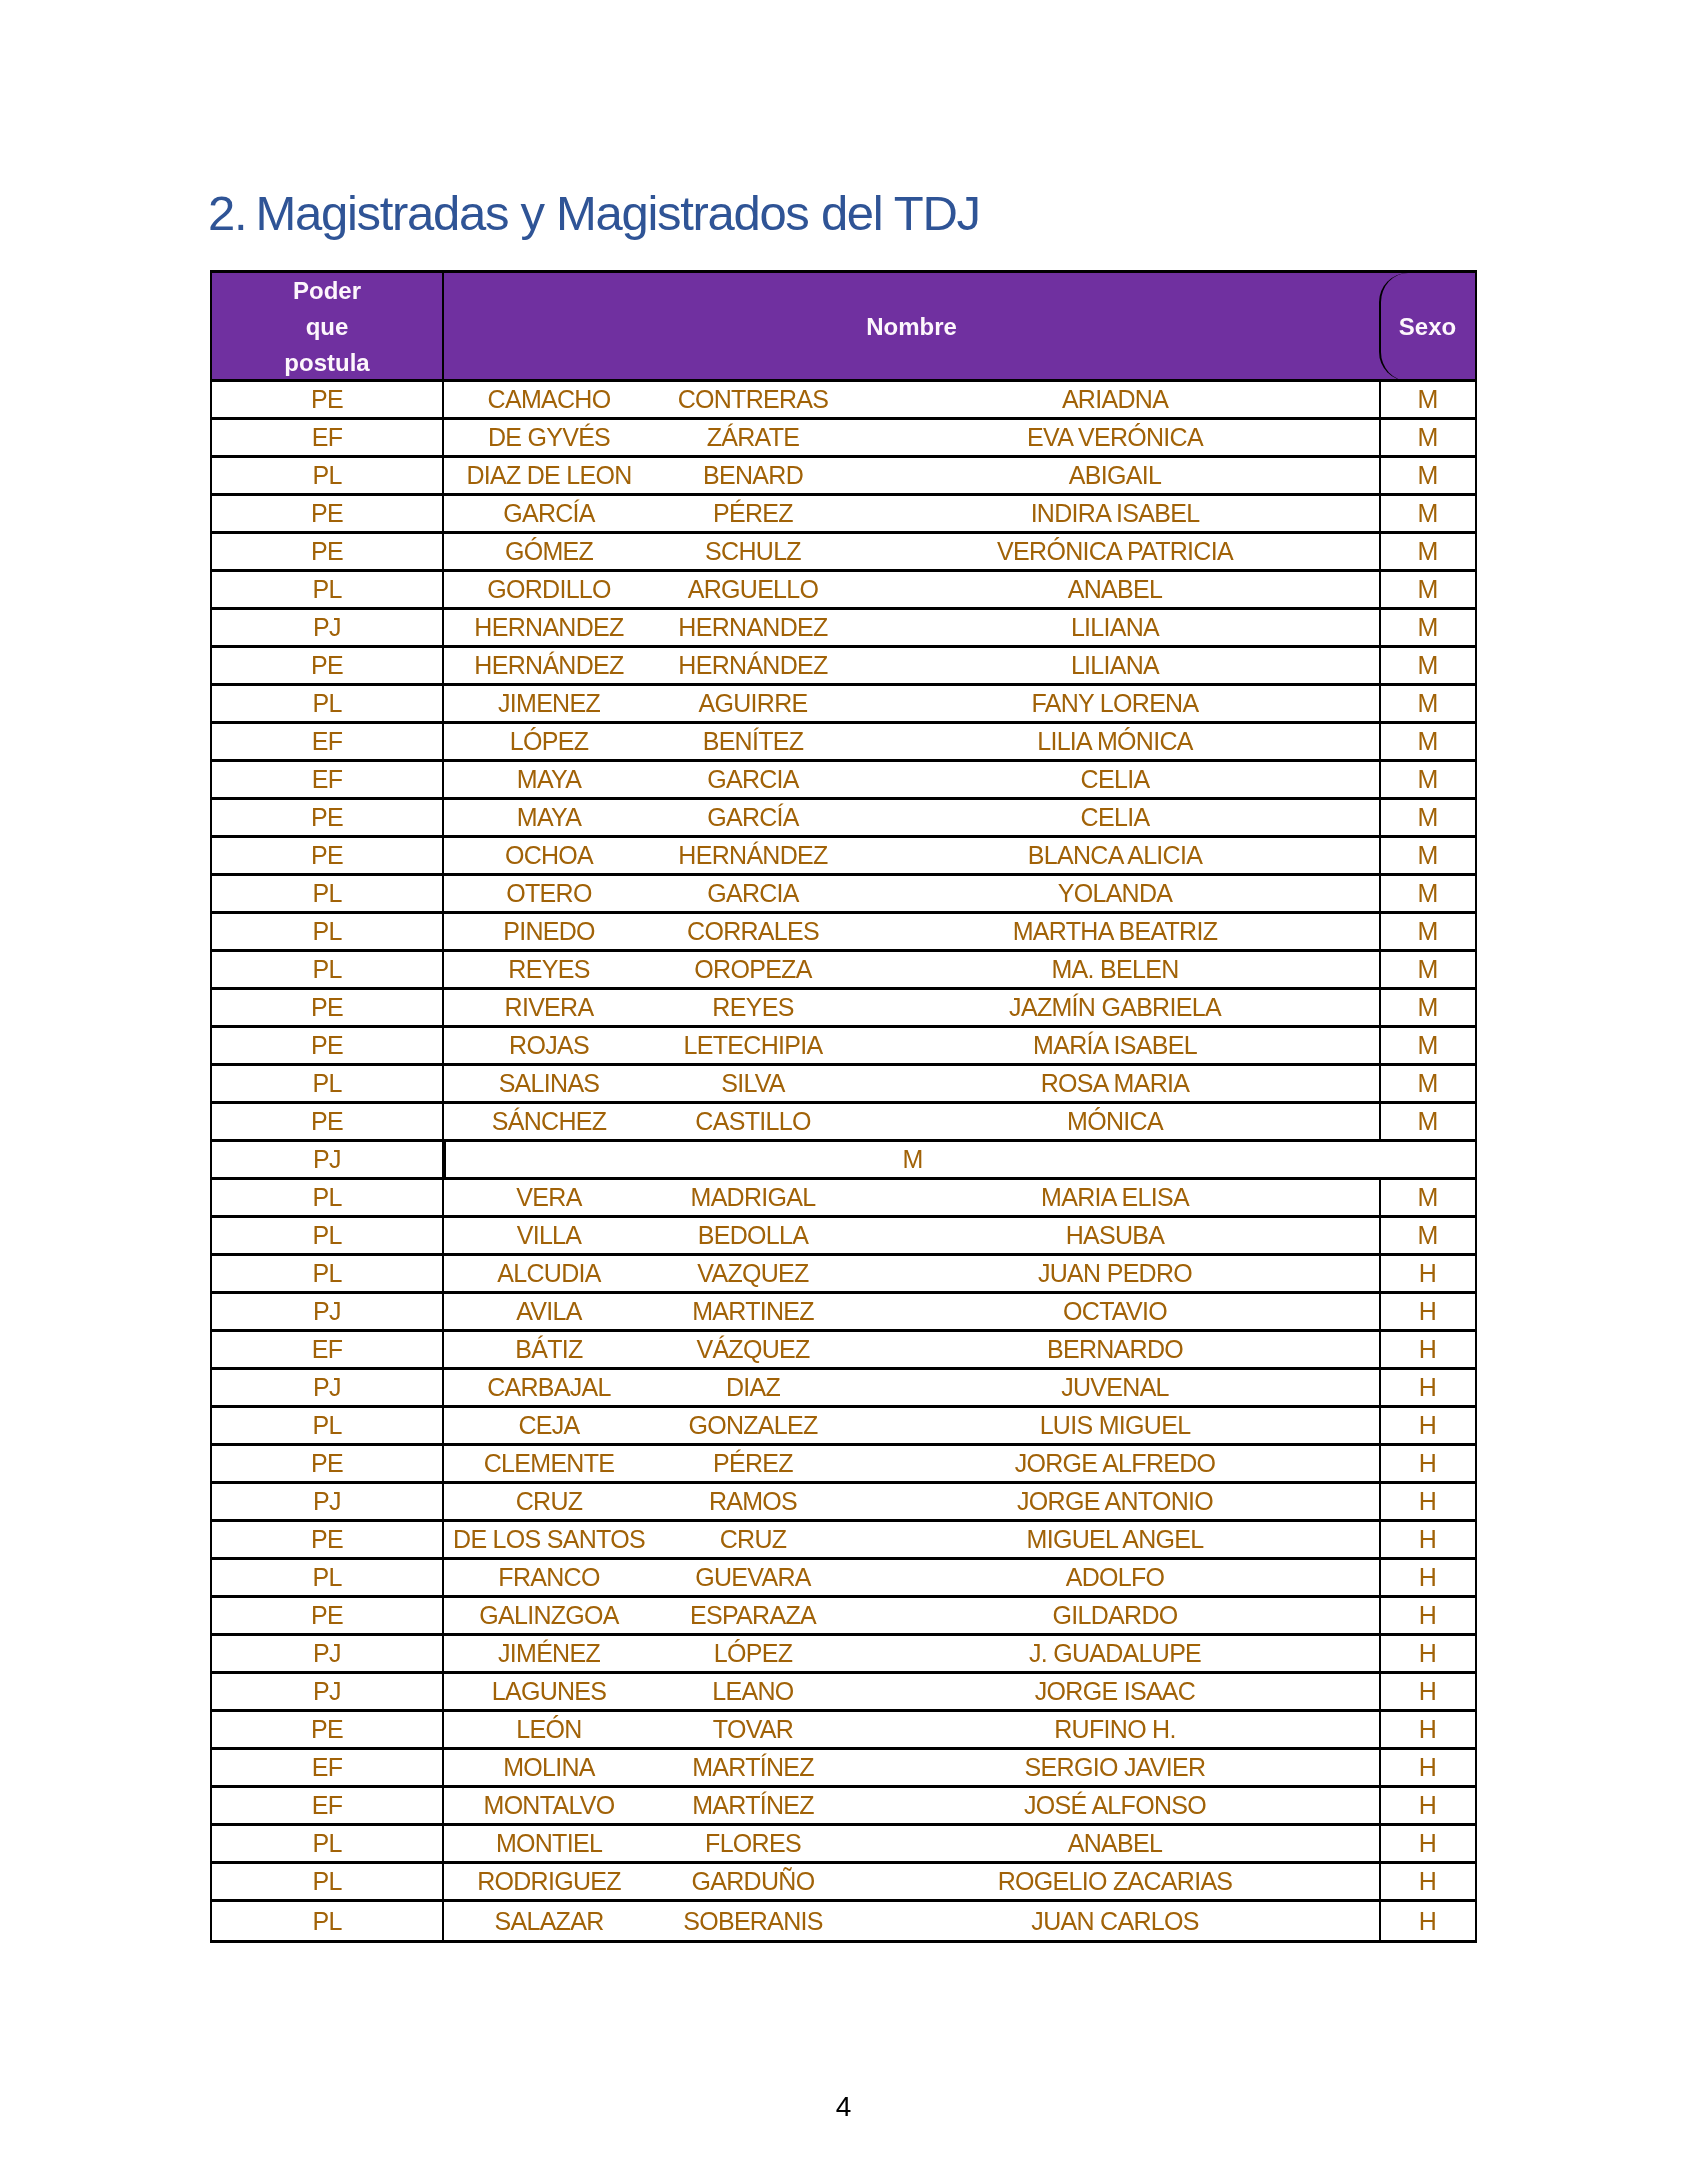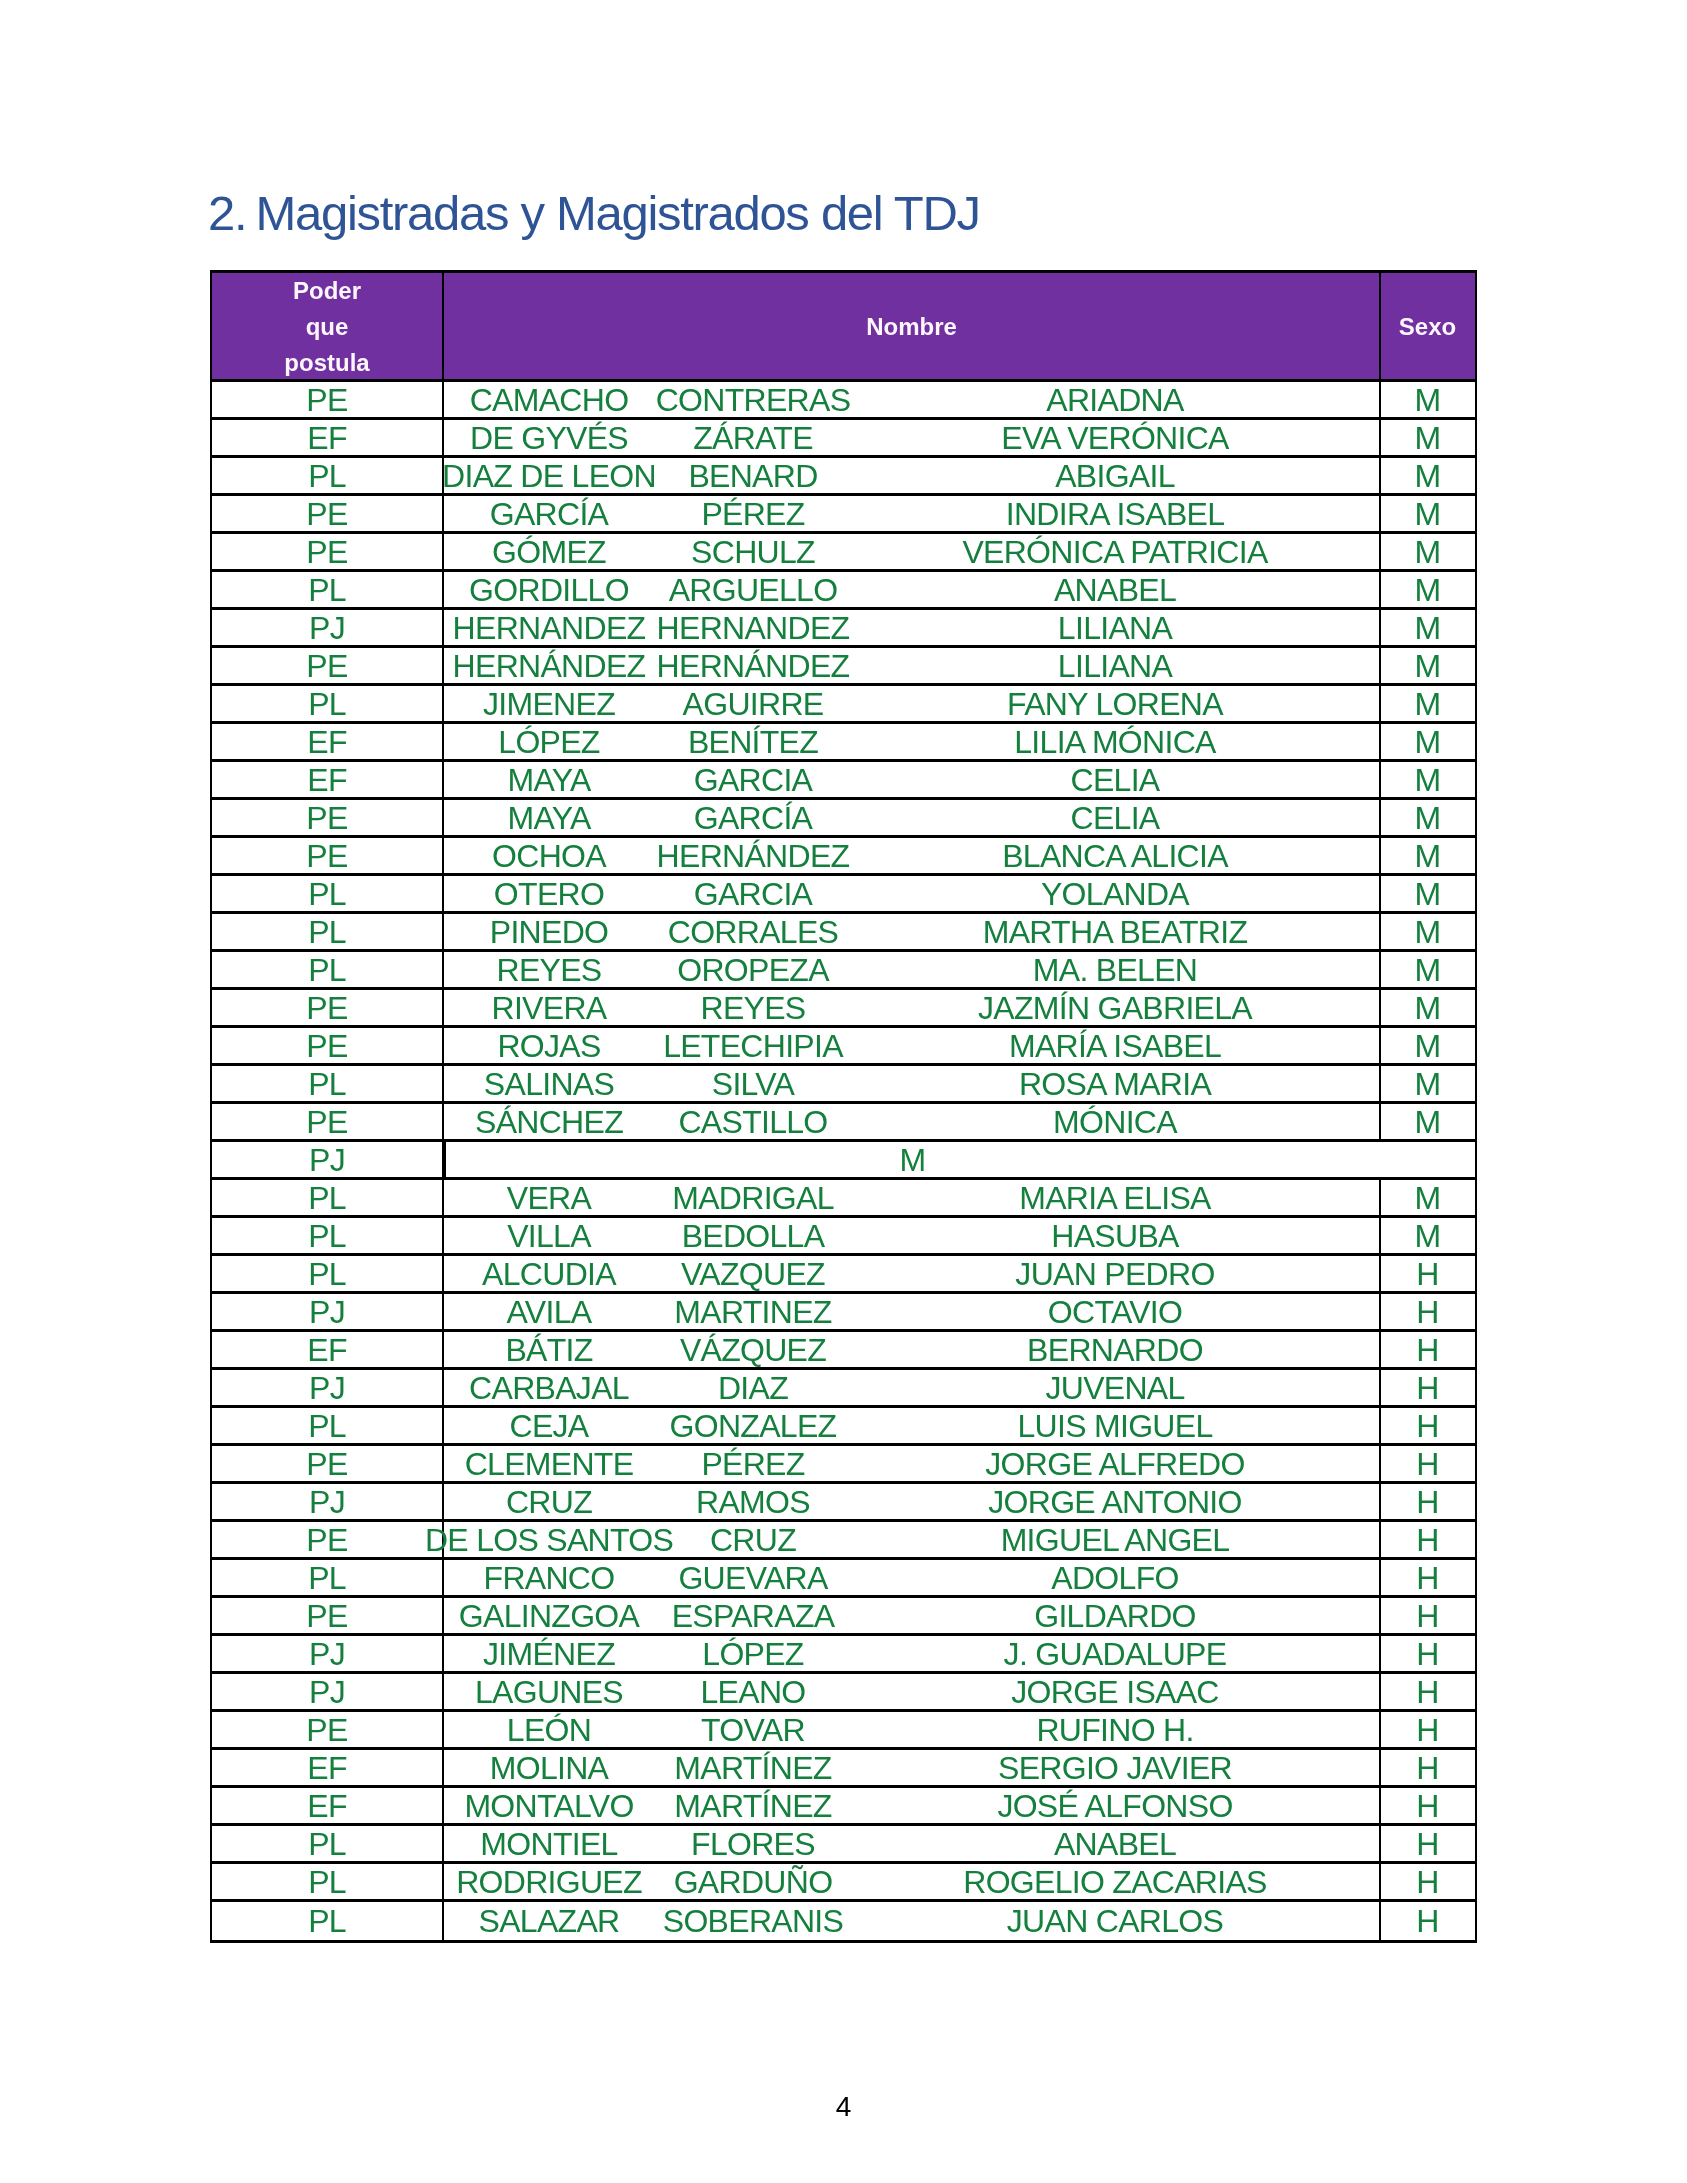--- a/index.html
+++ b/index.html
@@ -42,29 +42,29 @@
   .h-cell {
     display:flex; align-items:center; justify-content:center;
     font-weight:bold; font-size:24px; text-align:center;
   }
   .h-poder {
     flex-direction:column;
     border-right:2px solid #000;
     line-height:36px;
     text-align:center;
   }
-  .h-sexo { border-left:2px solid #000; }
+  .h-sexo { border-left:2px solid #000;border-radius:29px; }
   .row {
     display:grid;
     grid-template-columns:232px 935px 95px;
     height:38px;
     border-bottom:3.3px solid #000;
-    font-size:32px;
+    font-size:25px;
     letter-spacing:-0.7px;
-    color:#15803d;
+    color:#a16207;
   }
   .row:last-child { border-bottom:none; }
   .cell {
     display:flex; align-items:center; justify-content:center;
     white-space:nowrap; overflow:visible;
   }
   .c-poder { border-right:2px solid #000; }
   .c-names {
     display:grid;
     grid-template-columns:210px 198px 526px;

